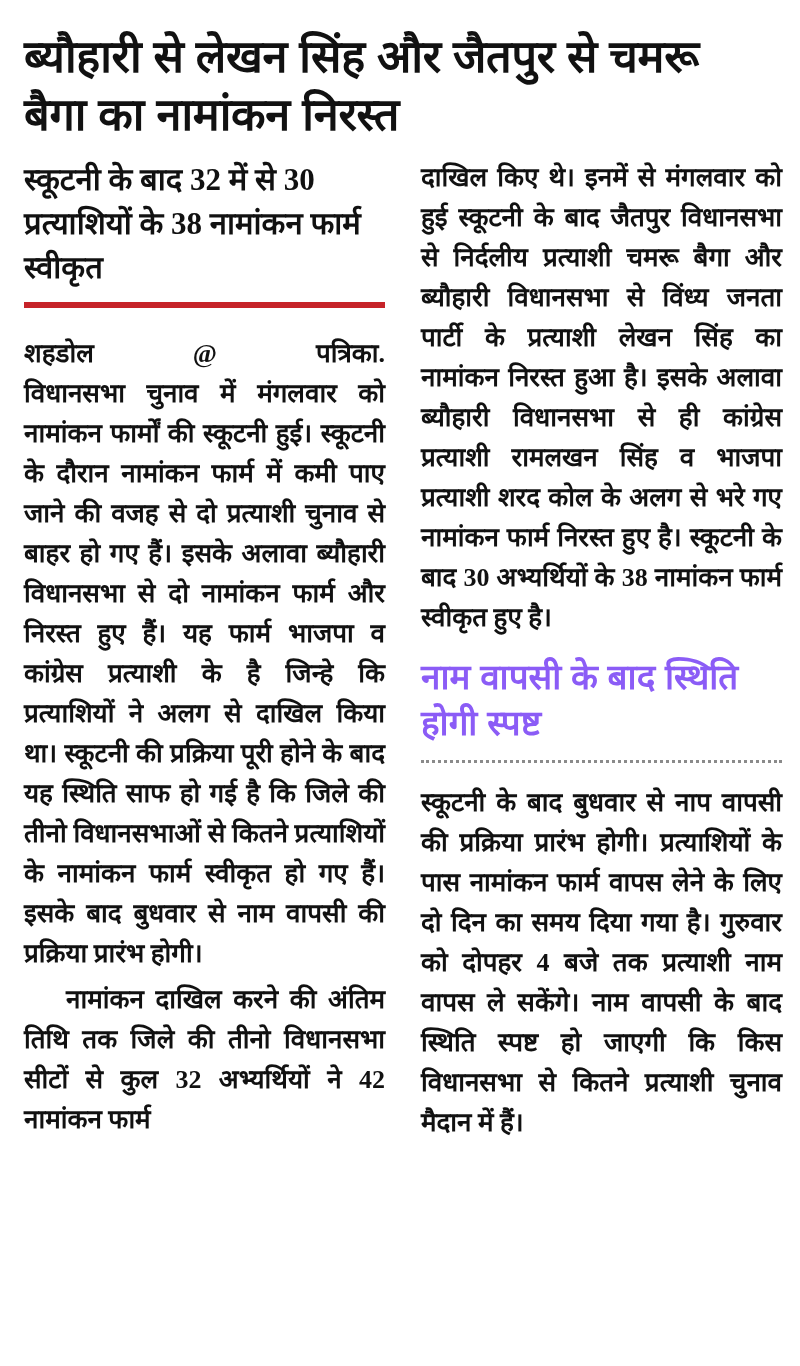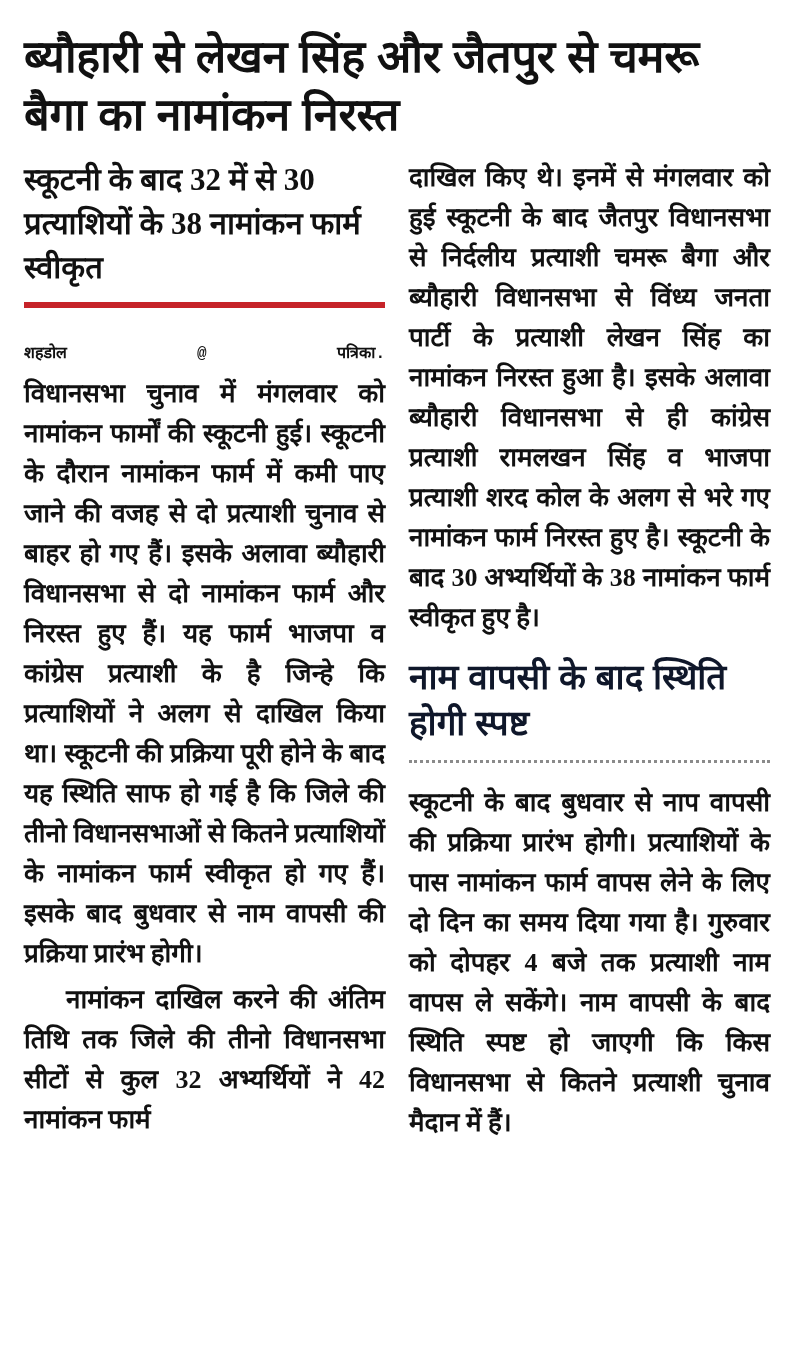--- a/index.html
+++ b/index.html
@@ -32,21 +32,21 @@
     letter-spacing: -0.3px;
     color: #111111;
     margin: 0 0 14px 0;
     padding-top: 4px;
     max-width: 740px;
   }
 
   
   .columns {
     display: flex;
-    gap: 24px;
+    gap: 36px;
     align-items: flex-start;
   }
   .col {
     width: 361px;
     flex: 0 0 361px;
   }
 
   
   .deck {
     font-family: "Liberation Serif", "DejaVu Serif", serif;
@@ -58,23 +58,23 @@
   }
   .red-rule {
     height: 6px;
     background: #c62329;
     margin: 12px 0 26px 0;
     width: 100%;
   }
 
   
   .byline {
-    font-family: Liberation Mono, monospace;
+    font-family: Liberation Serif, serif;
     font-weight: bold;
-    font-size: 16px;
+    font-size: 26px;
     line-height: 40px;
     margin: 0;
     display: flex;
     justify-content: space-between;
     width: 100%;
   }
 
   
   .body-text {
     font-family: "Liberation Serif", "DejaVu Serif", serif;
@@ -97,21 +97,21 @@
     text-align: justify;
     font-weight: bold;
   }
 
   
   .subhead {
     font-family: "Liberation Sans", "DejaVu Sans", sans-serif;
     font-weight: bold;
     font-size: 35px;
     line-height: 46px;
-    color: #0f172a;
+    color: #8b5cf6;
     margin: 16px 0 0 0;
   }
   .dotted-rule {
     height: 0;
     border-top: 3px dotted #8a8a8a;
     margin: 14px 0 20px 0;
     width: 100%;
   }
 </style>
 </head>

